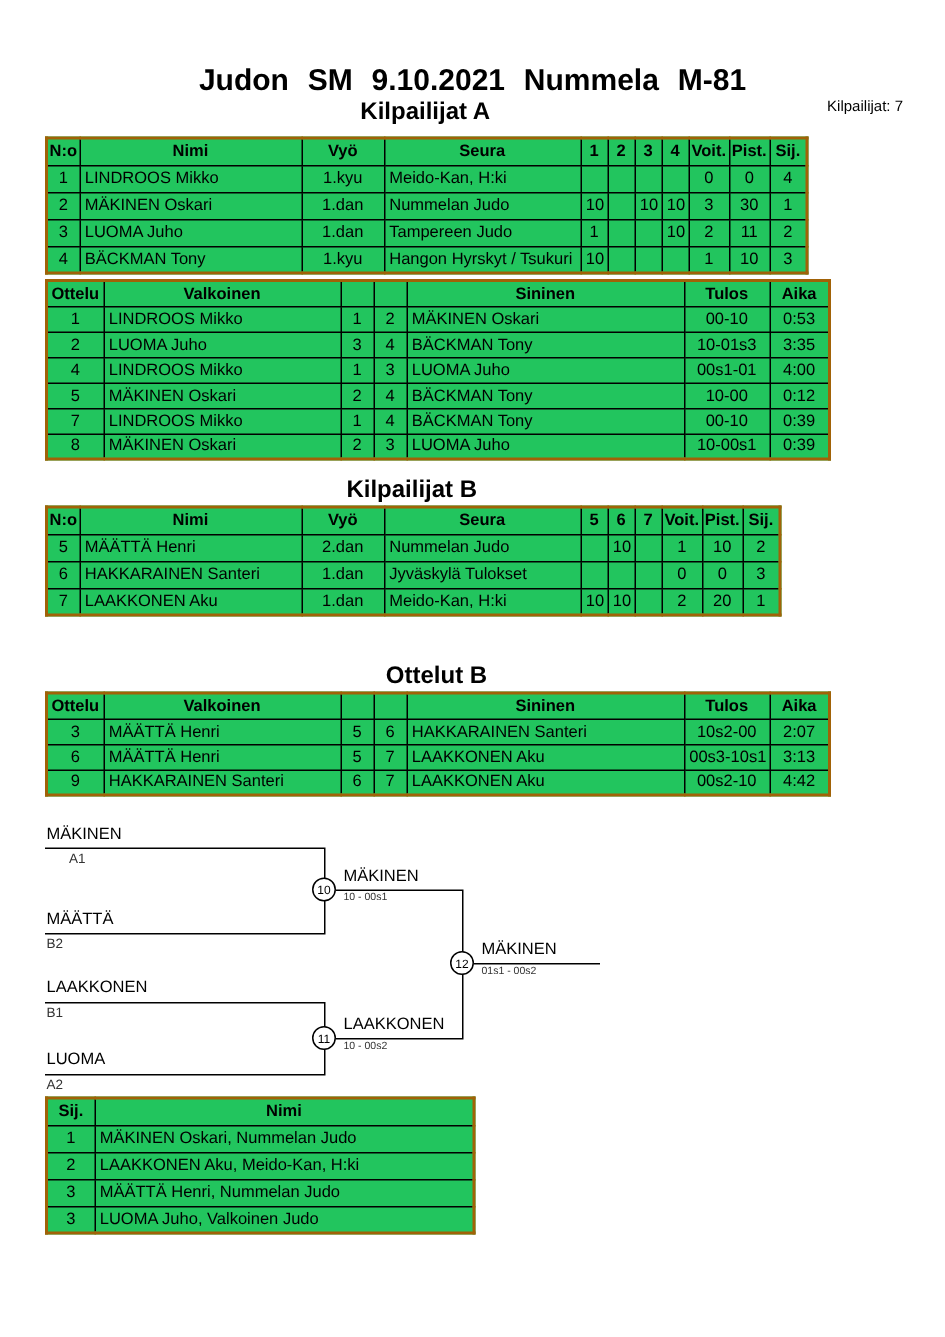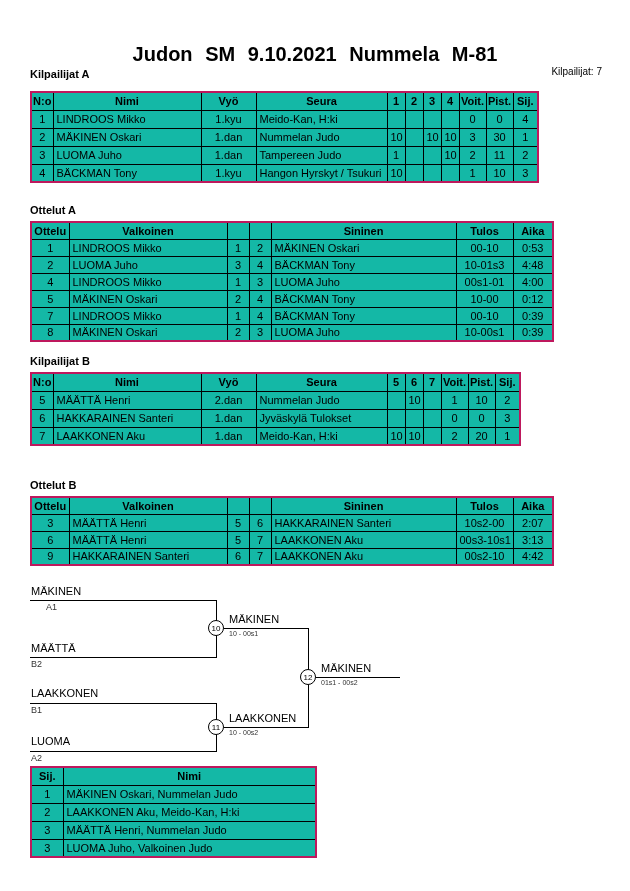--- a/index.html
+++ b/index.html
@@ -5,23 +5,23 @@
   * { margin:0; padding:0; box-sizing:border-box; }
   html,body { background:#fff; }
   .page {
     position:relative; width:630px; height:891px; background:#fff;
     font-family:"Liberation Sans", sans-serif; color:#000; overflow:hidden;
   }
   .title { margin-top:42px; text-align:center; font-size:20px; font-weight:bold;
            line-height:24px; word-spacing:7px; }
   .competitors { position:absolute; top:66px; right:28px; font-size:10px; }
   .section { margin-left:30px; }
-  .section-heading { font-size:11px; font-weight:bold; text-align:left; line-height:15px; }
-
-  table { border-collapse:collapse; table-layout:fixed; border:2px solid #be185d; background:#14b8a6; }
+  .section-heading { font-size:16px; font-weight:bold; text-align:center; line-height:15px; }
+
+  table { border-collapse:collapse; table-layout:fixed; border:2px solid #a16207; background:#22c55e; }
   th, td { border:1px solid #000; font-size:11px; padding:0 3px; white-space:nowrap;
            overflow:hidden; text-align:center; vertical-align:middle; }
   th { font-weight:bold; padding:0 1px; }
 
   .pool th, .pool td { height:18px; }
   .matches th, .matches td { height:17px; }
   .results th, .results td { height:18px; }
 
   .pool td:nth-child(2), .pool td:nth-child(4) { text-align:left; }
   .matches td:nth-child(2), .matches td:nth-child(5) { text-align:left; }
@@ -138,21 +138,20 @@
             <td></td>
             <td>1</td>
             <td>10</td>
             <td>3</td>
           </tr>
         </tbody>
     </table>
   </div>
 
   <div class="section">
-    <div class="section-heading h-matches-a">Ottelut A</div>
     <table class="matches tbl-matches">
       <colgroup>
         <col style="width:38px">
           <col style="width:158px">
           <col style="width:22px">
           <col style="width:22px">
         <col style="width:185px">
           <col style="width:57px">
           <col style="width:40px">
       </colgroup>
@@ -177,21 +176,21 @@
             <td>00-10</td>
             <td>0:53</td>
           </tr>
           <tr>
             <td>2</td>
             <td>LUOMA Juho</td>
             <td>3</td>
             <td>4</td>
             <td>BÄCKMAN Tony</td>
             <td>10-01s3</td>
-            <td>4:48</td>
+            <td>3:35</td>
           </tr>
           <tr>
             <td>4</td>
             <td>LINDROOS Mikko</td>
             <td>1</td>
             <td>3</td>
             <td>LUOMA Juho</td>
             <td>00s1-01</td>
             <td>4:00</td>
           </tr>

